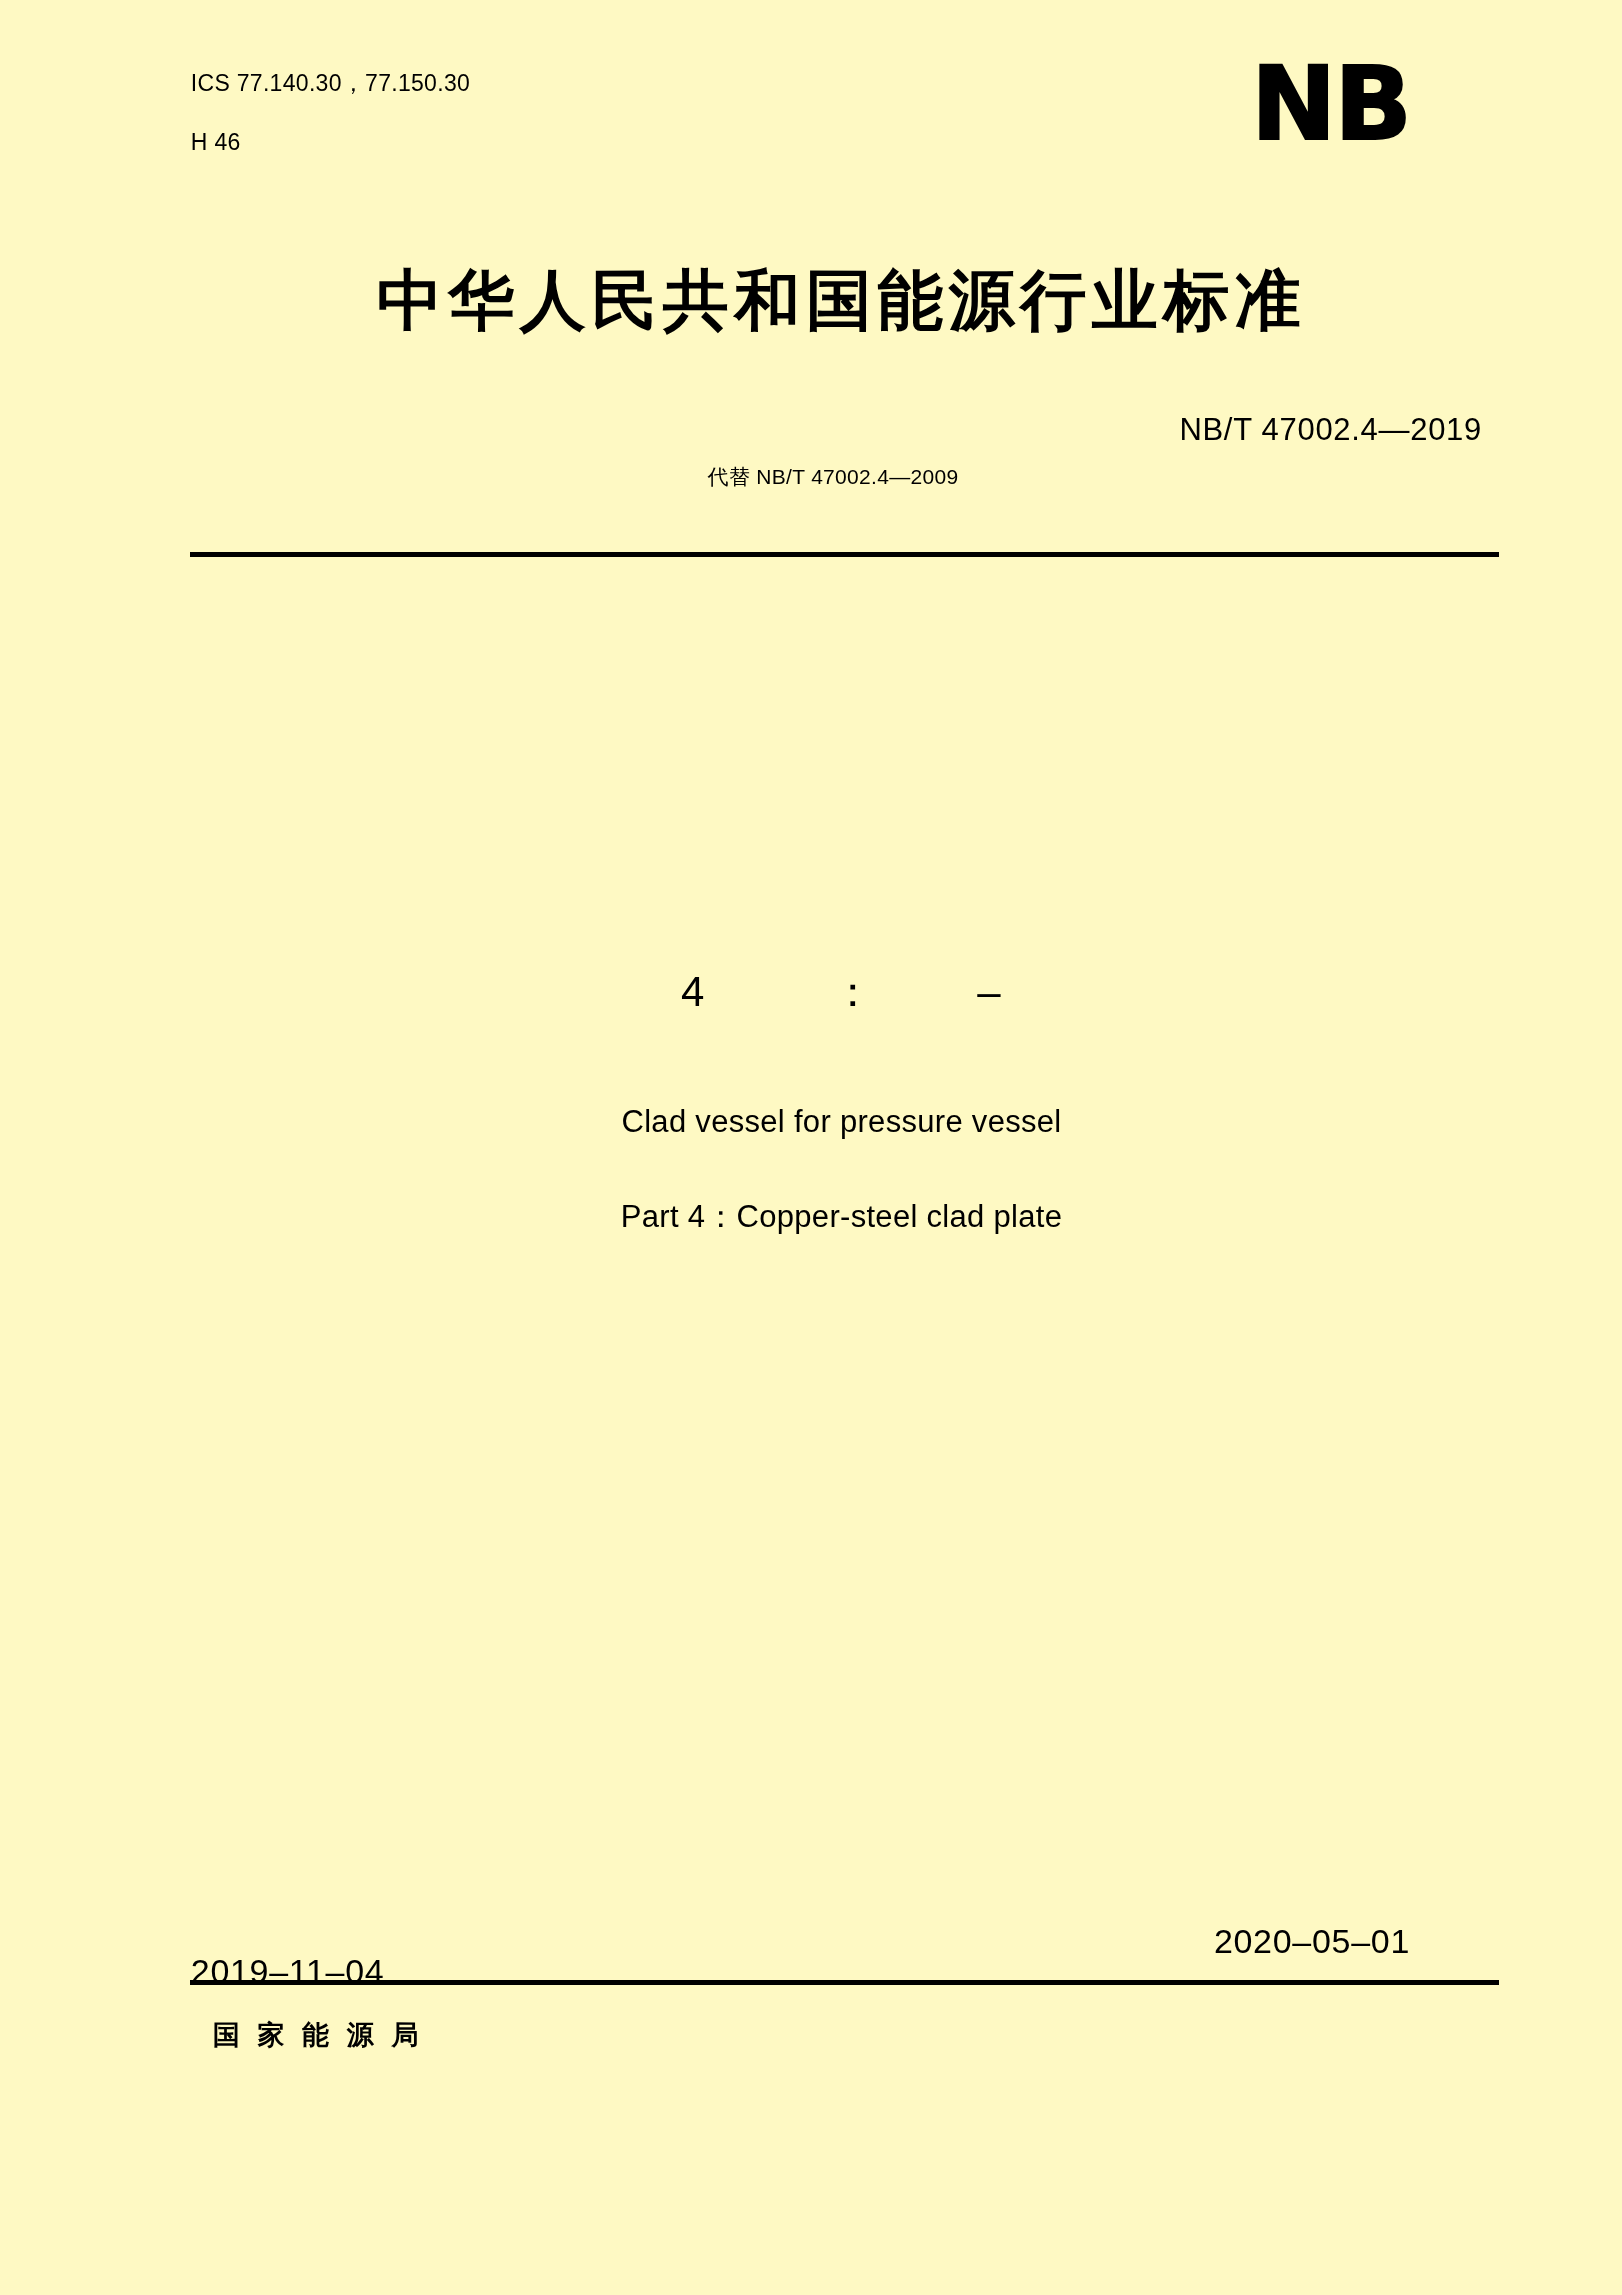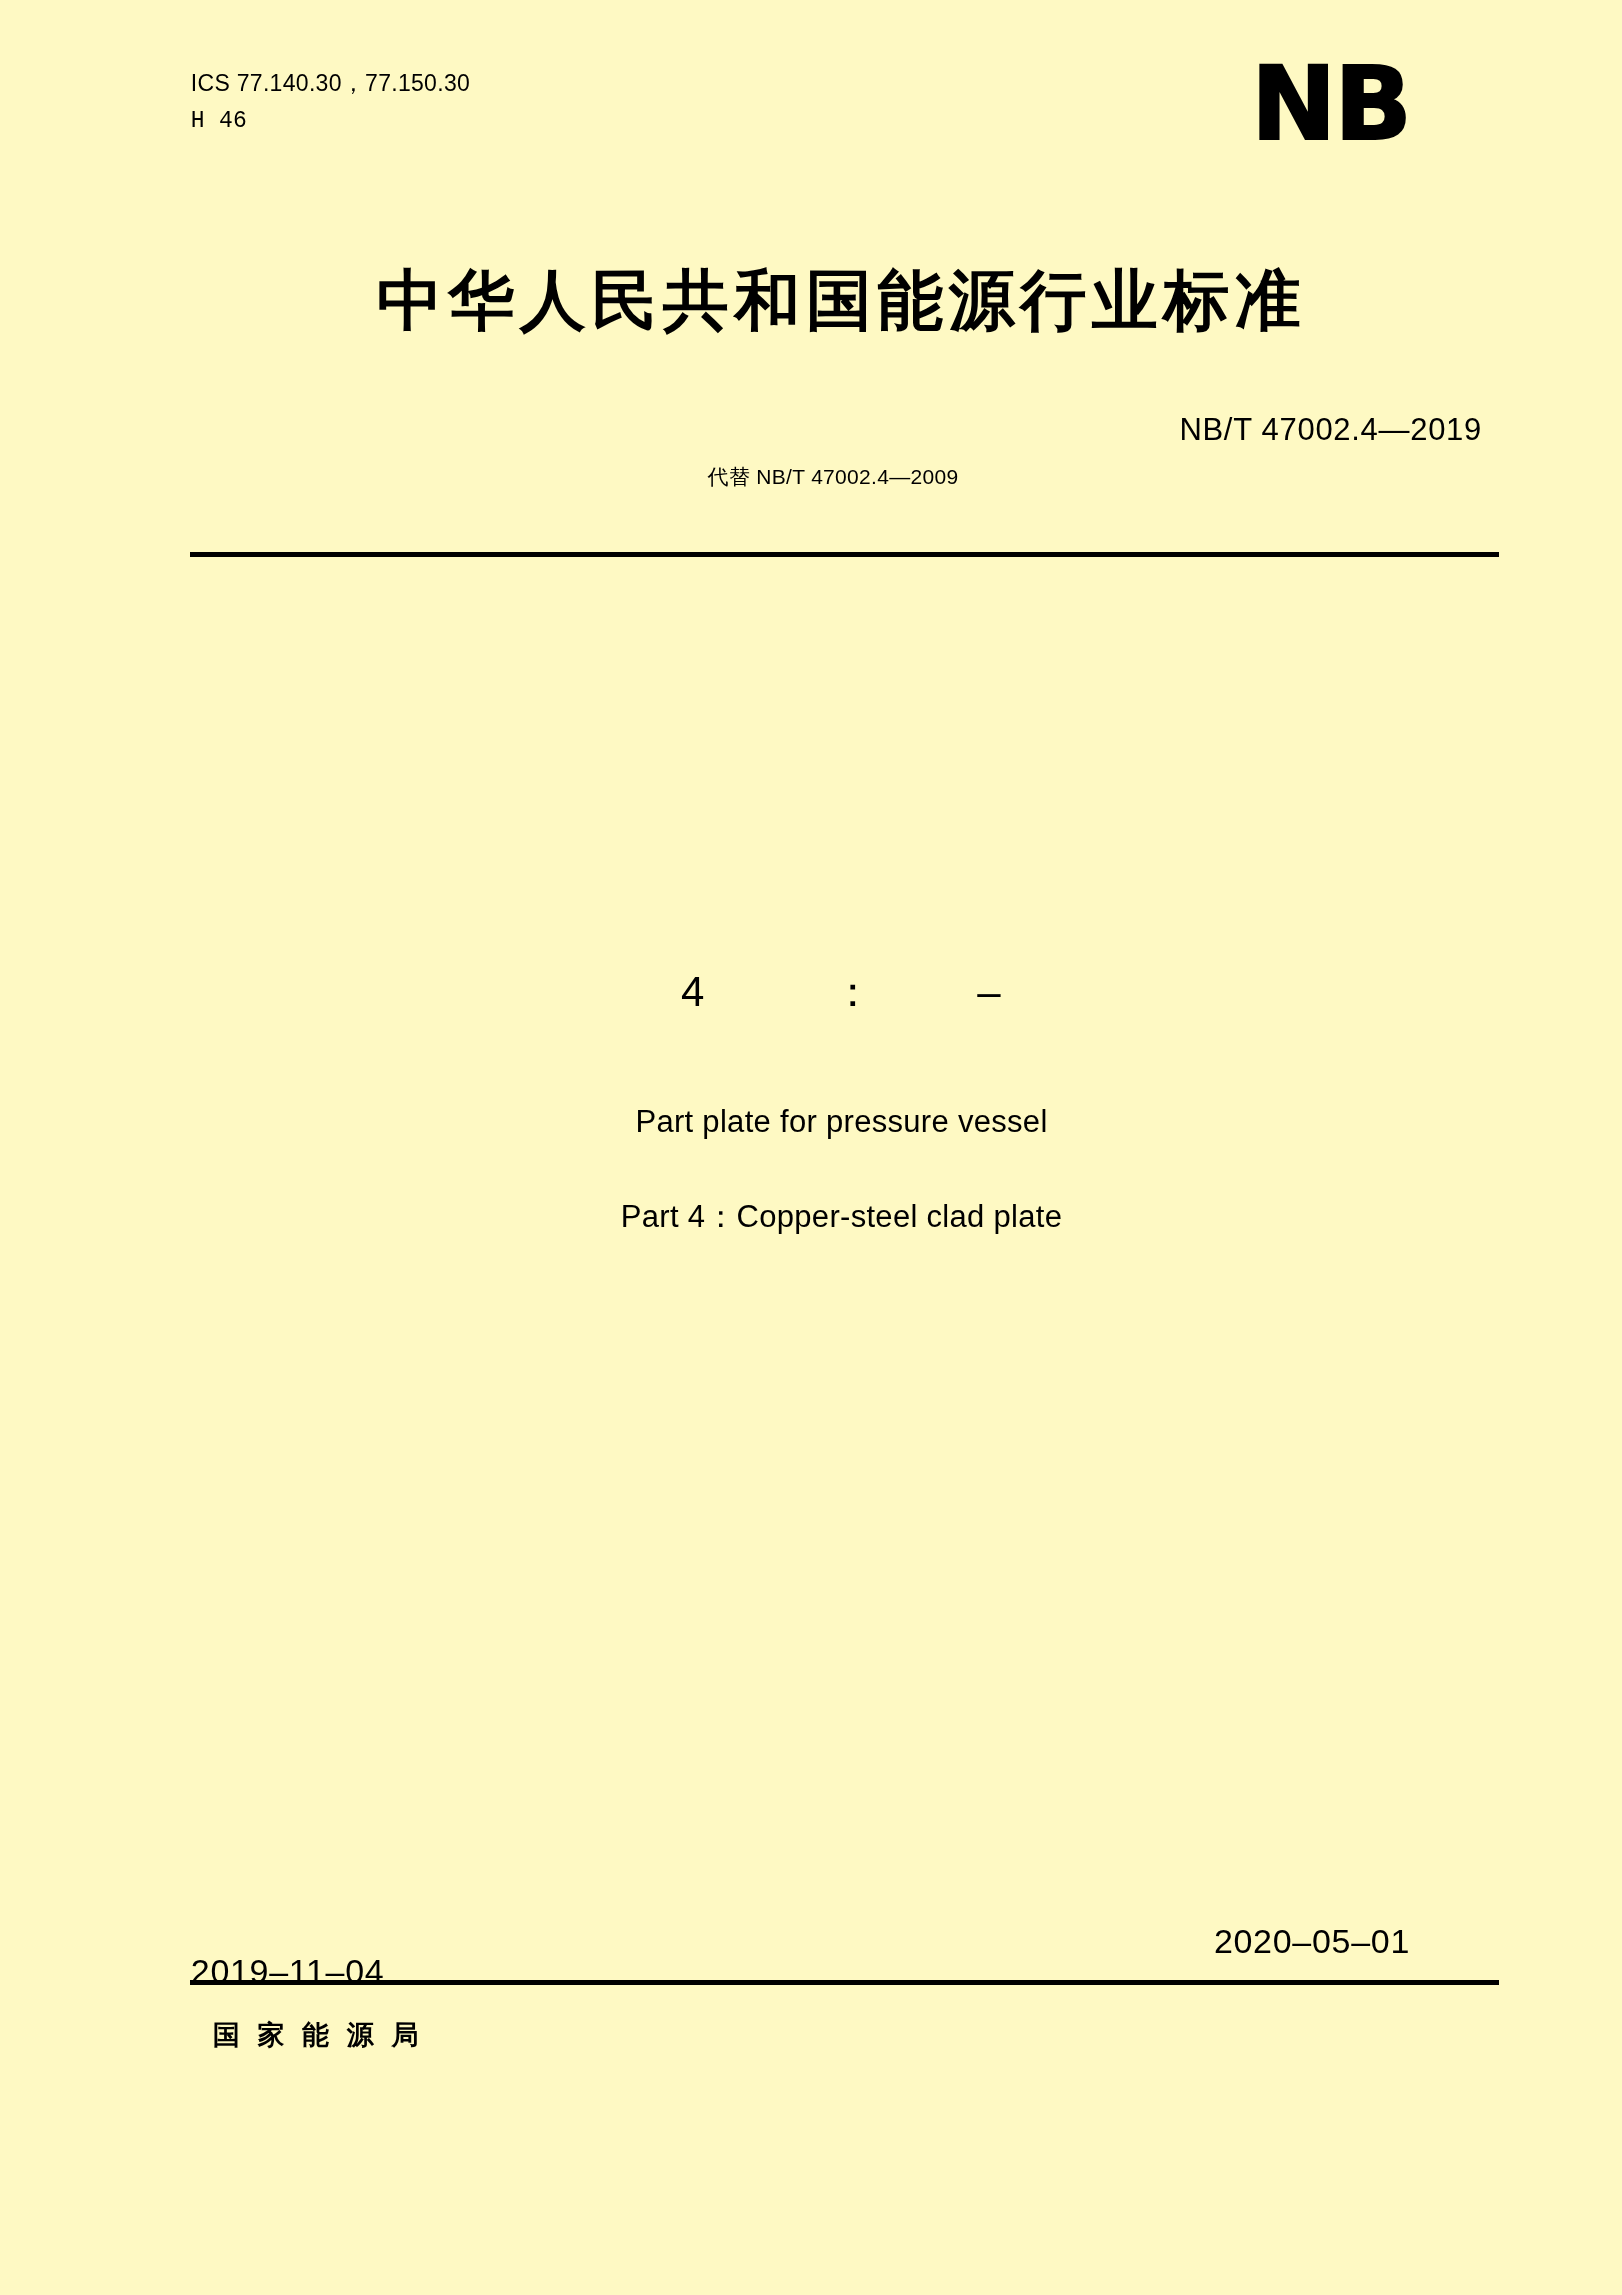--- a/index.html
+++ b/index.html
@@ -34,24 +34,23 @@
     top: 72px;
     font-size: 23px;
     letter-spacing: 0.3px;
     line-height: 1.0;
   }
   .ics-line1 {
     white-space: nowrap;
     font-weight: 500;
   }
   .ics-line2 {
-    margin-top: 15px;
+    margin-top: 36px;
     white-space: nowrap;
     font-weight: 500;
-    font-family: Liberation Mono, monospace;
   }
 
   .nb-logo {
     position: absolute;
     right: 89px;
     top: 53px;
     font-family: "DejaVu Sans", sans-serif;
     font-weight: 900;
     font-size: 102px;
     letter-spacing: -2px;
@@ -201,21 +200,21 @@
 
     <div class="std-no">NB/T  47002.4—2019</div>
     <div class="std-replaces">代替 NB/T 47002.4—2009</div>
 
     <div class="rule-top"></div>
 
     <div class="main-title-cn">
       <span class="seg">4</span><span class="gap-a"></span><span class="seg">：</span><span class="gap-b"></span><span class="seg">–</span>
     </div>
 
-    <div class="main-title-en1">Part plate for pressure vessel</div>
+    <div class="main-title-en1">Clad vessel for pressure vessel</div>
     <div class="main-title-en2">Part 4：Copper-steel clad plate</div>
 
     <div class="artifact" style="left:409px; top:1411px;"></div>
     <div class="artifact" style="left:668px; top:1554px;"></div>
     <div class="artifact" style="left:1036px; top:1833px;"></div>
 
     <div class="date-issue">2019–11–04</div>
     <div class="date-impl">2020–05–01</div>
 
     <div class="rule-bottom"></div>

